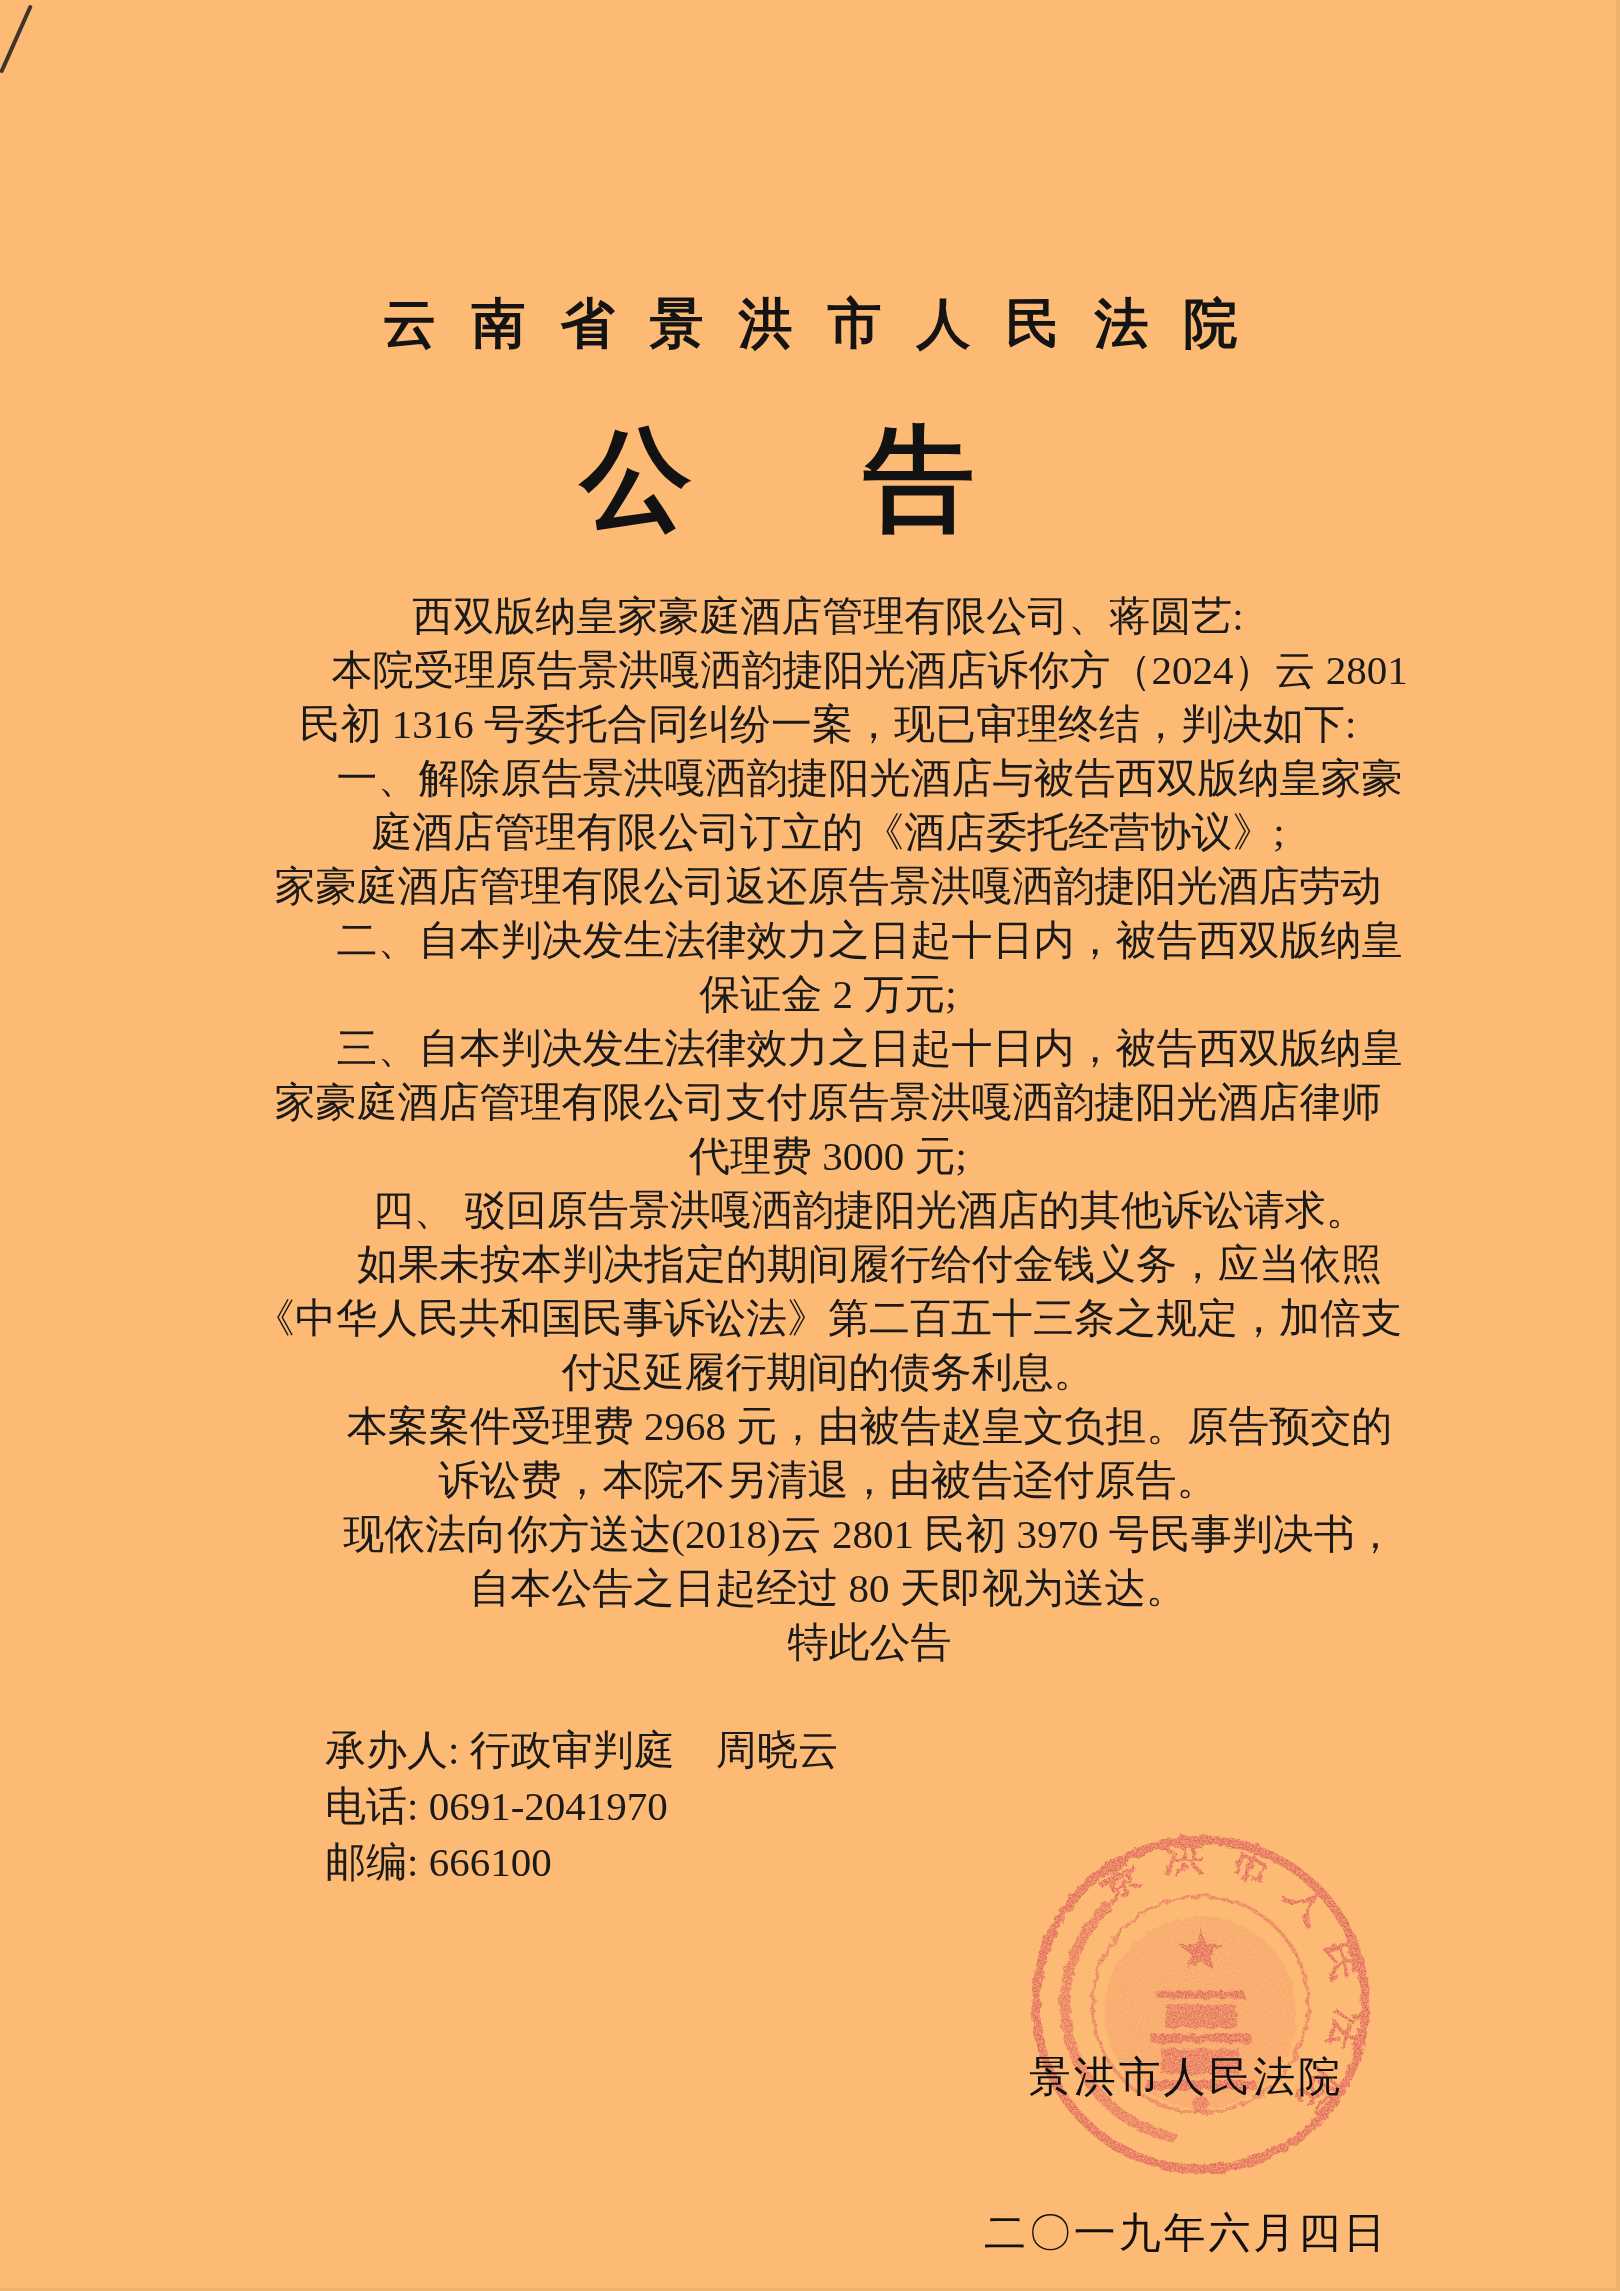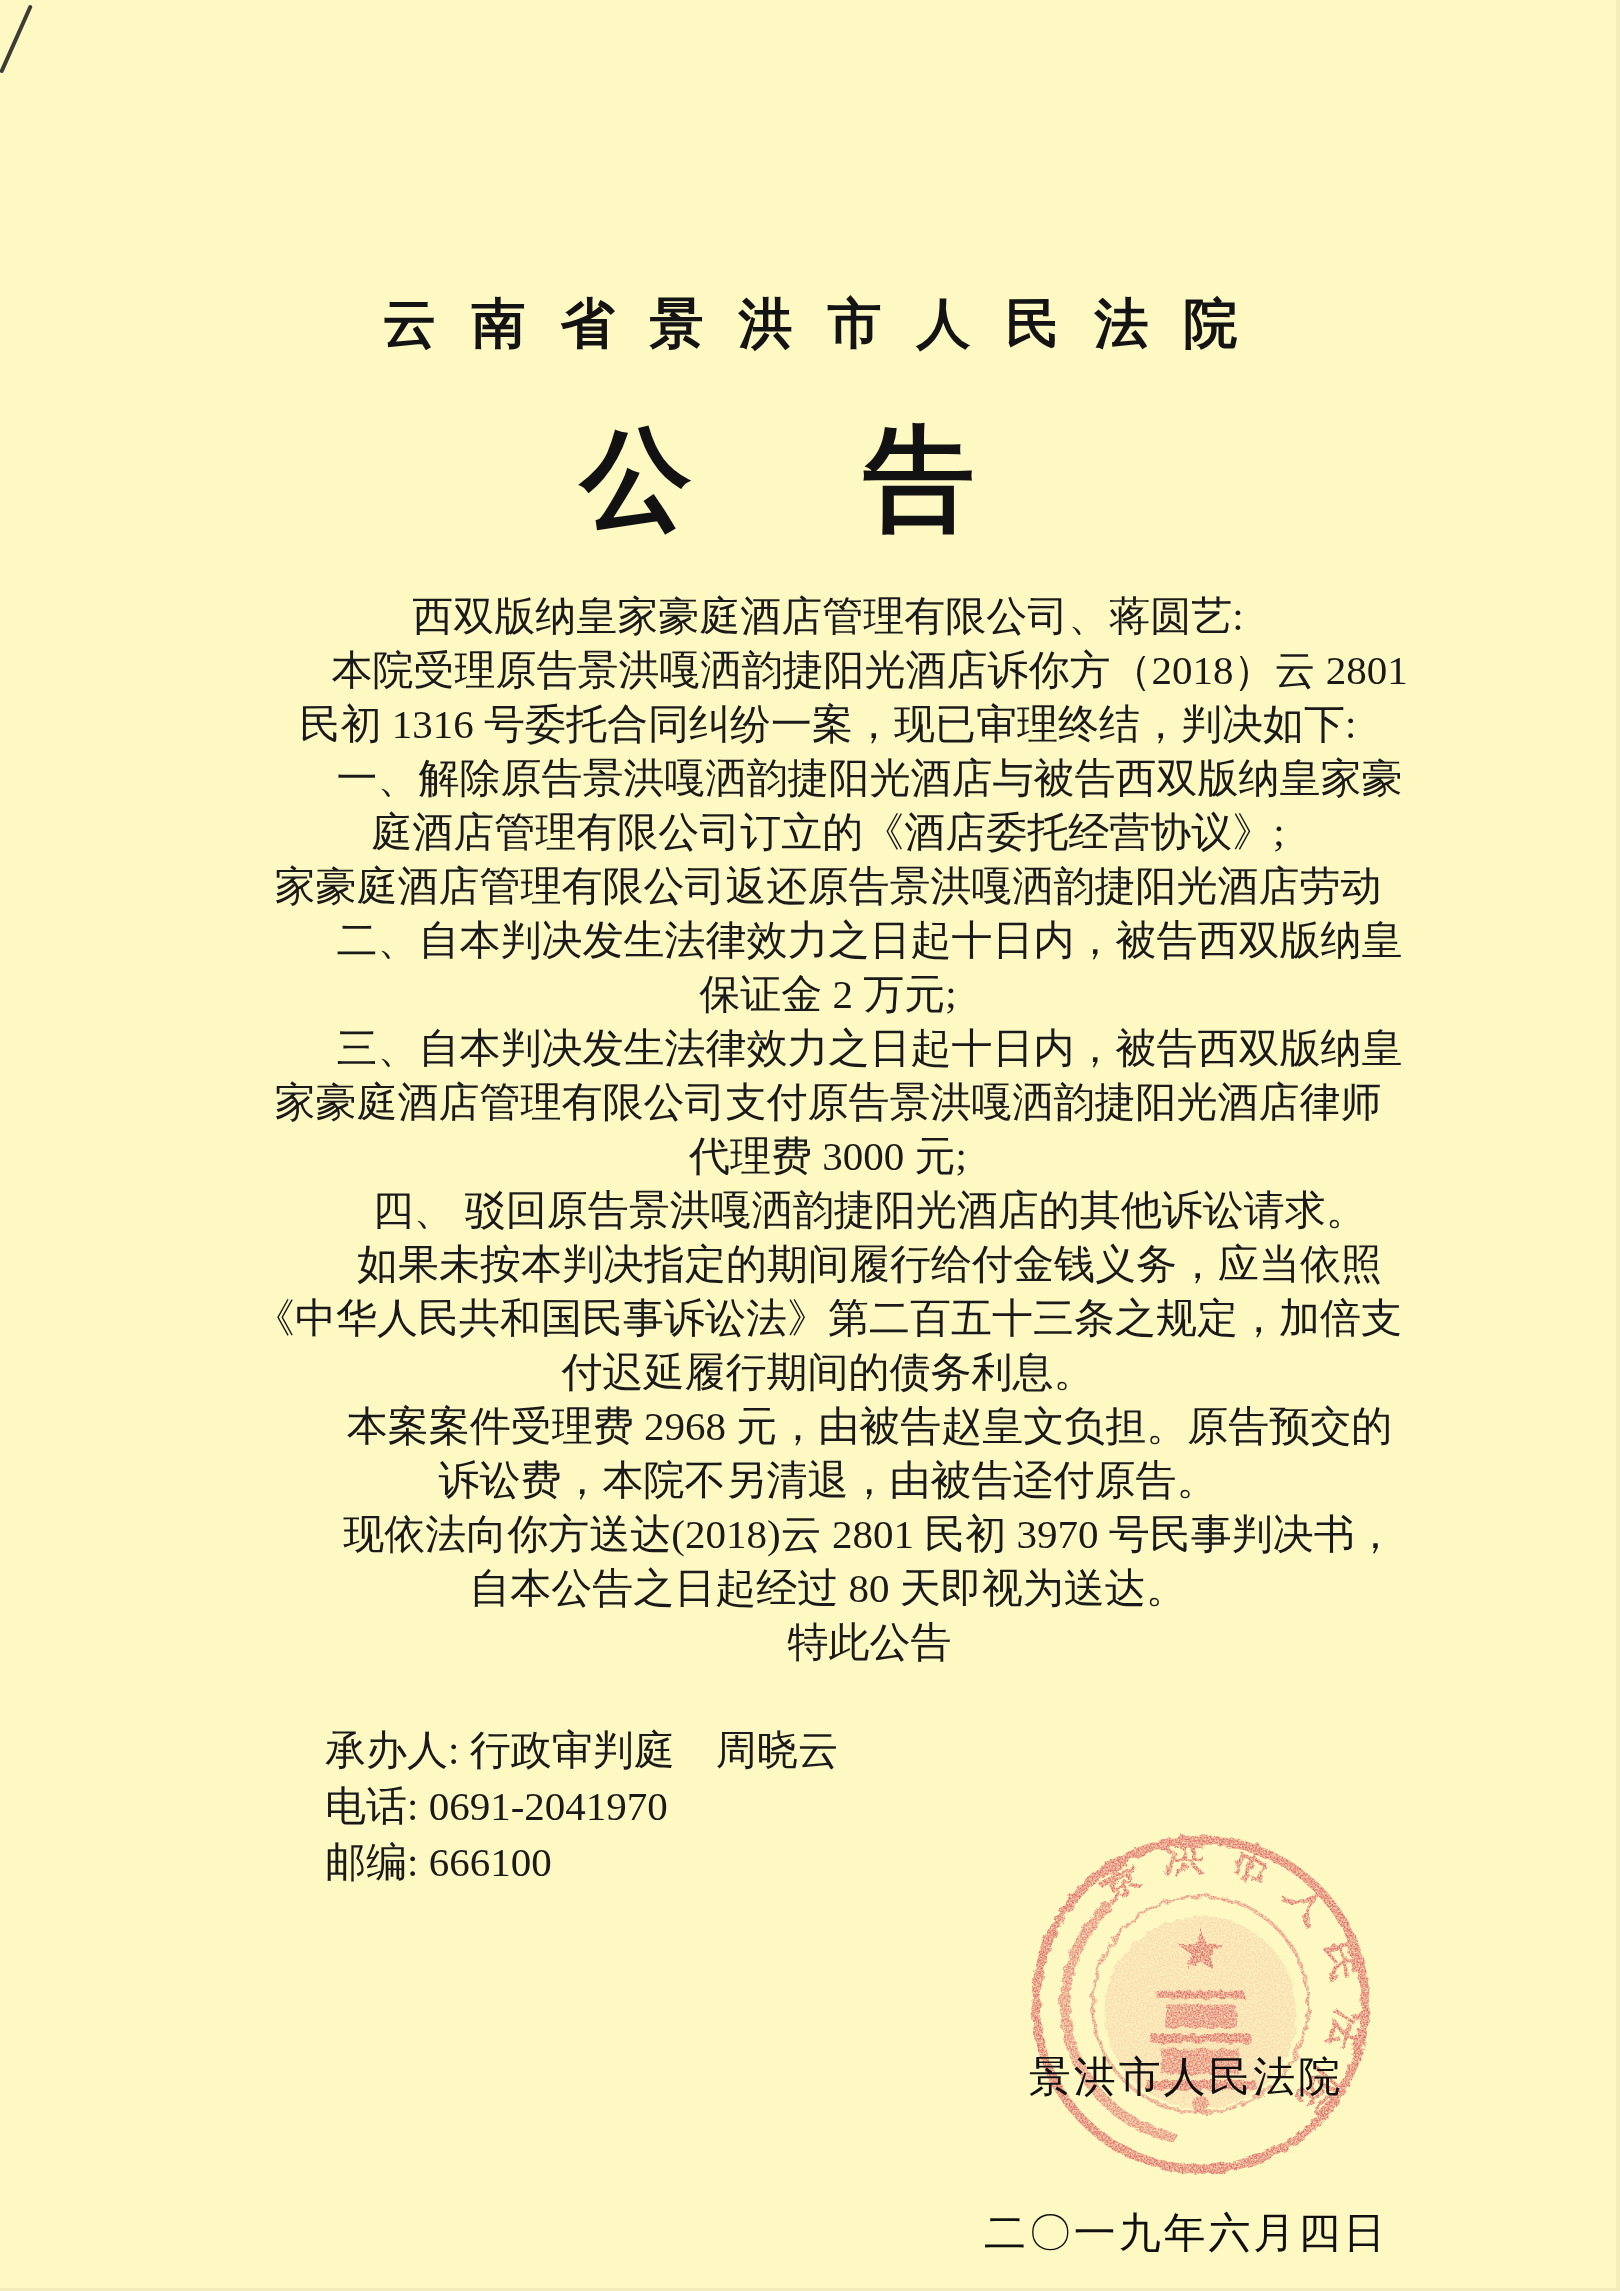--- a/index.html
+++ b/index.html
@@ -1,19 +1,19 @@
 <!DOCTYPE html>
 <html><head>
 <meta charset="utf-8">
 <style>
   html,body{margin:0;padding:0;background:#ffffff;}
   .page{
     position:relative;
     width:1620px;height:2292px;
-    background:#fef9c3;
+    background:#fdba74;
     overflow:hidden;
     font-family:"Liberation Serif","DejaVu Serif",serif;
     color:#1a1a1a;
     box-shadow: inset -3.9px -3.9px 0 rgba(0,0,0,0.05);
   }
   .corner-mark{
     position:absolute;left:13.7px;top:2px;width:3.9px;height:74px;
     background:#1c1c1c;transform:rotate(24deg);opacity:.85;border-radius:2px;
   }
   .court-title{
@@ -51,21 +51,21 @@
 <div class="page">
 
   <div class="corner-mark"></div>
 
   <h1 class="court-title">云南省景洪市人民法院</h1>
 
   <h2 class="notice-title">公告</h2>
 
   <div class="body-text">
       <div class="line">西双版纳皇家豪庭酒店管理有限公司、蒋圆艺:</div>
-      <div class="line indent">本院受理原告景洪嘎洒韵捷阳光酒店诉你方（2018）云 2801</div>
+      <div class="line indent">本院受理原告景洪嘎洒韵捷阳光酒店诉你方（2024）云 2801</div>
       <div class="line">民初 1316 号委托合同纠纷一案，现已审理终结，判决如下:</div>
       <div class="line indent">一、解除原告景洪嘎洒韵捷阳光酒店与被告西双版纳皇家豪</div>
       <div class="line">庭酒店管理有限公司订立的《酒店委托经营协议》;</div>
       <div class="line">家豪庭酒店管理有限公司返还原告景洪嘎洒韵捷阳光酒店劳动</div>
       <div class="line indent">二、自本判决发生法律效力之日起十日内，被告西双版纳皇</div>
       <div class="line">保证金 2 万元;</div>
       <div class="line indent">三、自本判决发生法律效力之日起十日内，被告西双版纳皇</div>
       <div class="line">家豪庭酒店管理有限公司支付原告景洪嘎洒韵捷阳光酒店律师</div>
       <div class="line">代理费 3000 元;</div>
       <div class="line indent">四、 驳回原告景洪嘎洒韵捷阳光酒店的其他诉讼请求。</div>

